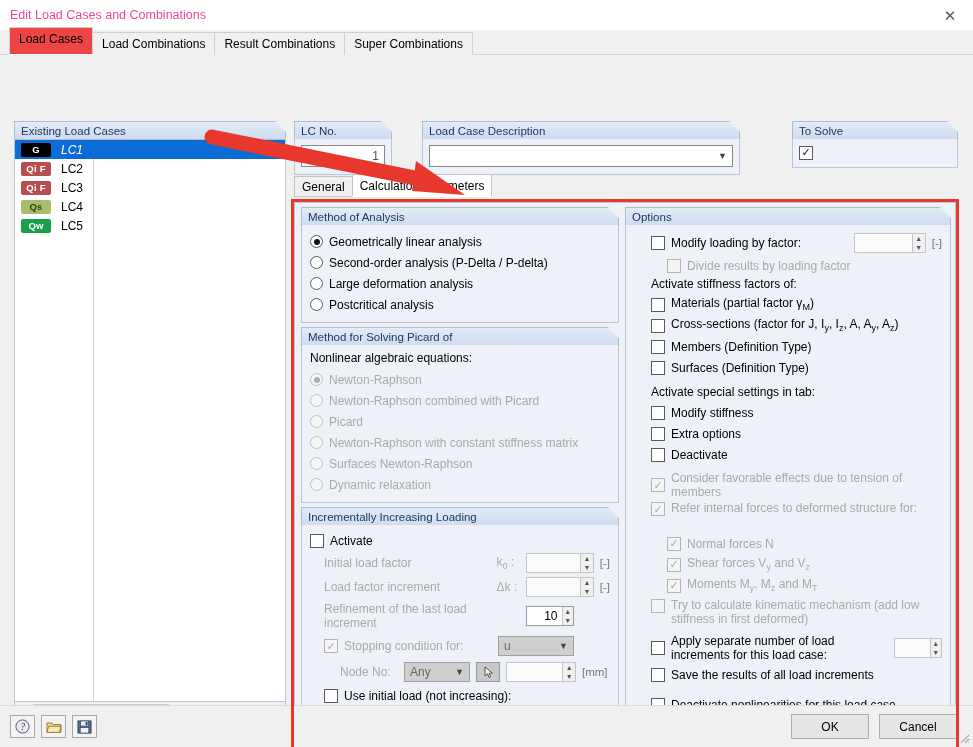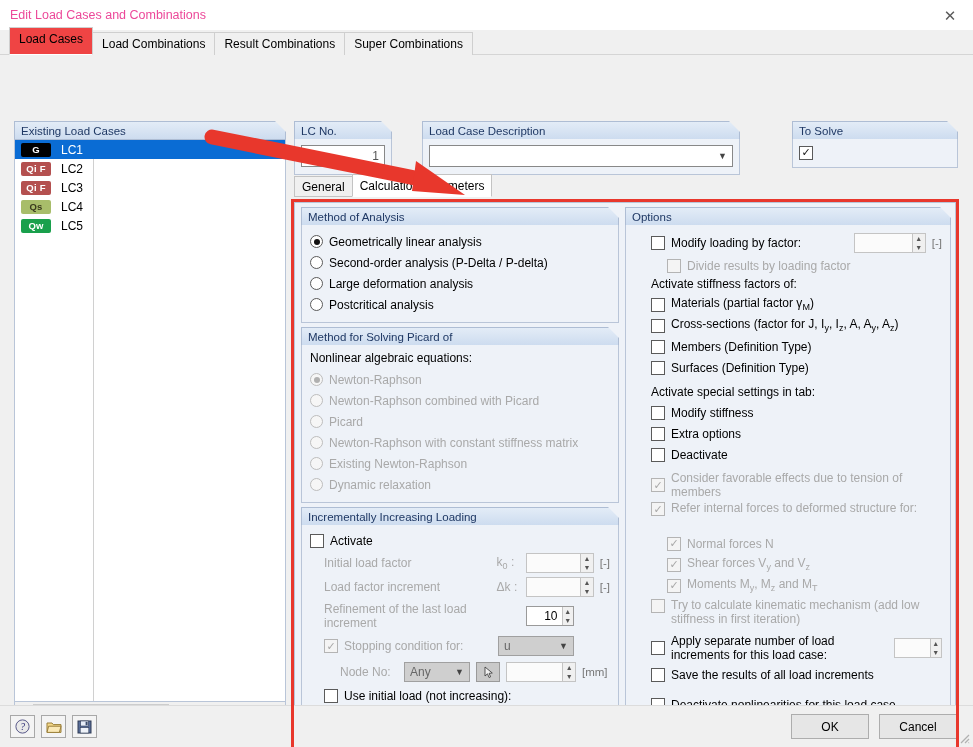--- a/index.html
+++ b/index.html
@@ -82,21 +82,21 @@
   }
   #list-col-sep { position:absolute; left:78px; top:0; bottom:0; width:1px; background:#d0d0d0; }
   .lc-row { height:19px; display:flex; align-items:center; position:relative; }
   .lc-row.sel { background:#0a6cd4; }
   .badge {
     width:30px; height:14px; margin-left:6px; border-radius:2px;
     font-size:9.5px; color:#fff; display:flex; align-items:center; justify-content:center;
     font-weight:bold; letter-spacing:0.2px;
   }
   .lc-name { margin-left:10px; font-size:12px; }
-  .lc-row.sel .lc-name { color:#fff; }
+  .lc-row.sel .lc-name { color:#fff;font-style:italic; }
   
   #hscroll {
     height:17px; background:#f0f0f0; border:1px solid #b9c5d8; border-top:none;
     display:flex; align-items:center; position:relative;
   }
   .hs-arrow { width:17px; height:15px; display:flex; align-items:center; justify-content:center;
     font-size:10px; color:#505050; }
   #hs-thumb { position:absolute; left:18px; width:136px; height:13px; background:#cdcdcd; }
   
   #list-toolbar {
@@ -357,21 +357,21 @@
         <div class="row" style="height:21px">
           <span class="radio dis"></span>
           <span class="lbl dim">Picard</span>
         </div>
         <div class="row" style="height:21px">
           <span class="radio dis"></span>
           <span class="lbl dim">Newton-Raphson with constant stiffness matrix</span>
         </div>
         <div class="row" style="height:21px">
           <span class="radio dis"></span>
-          <span class="lbl dim">Existing Newton-Raphson</span>
+          <span class="lbl dim">Surfaces Newton-Raphson</span>
         </div>
         <div class="row" style="height:21px">
           <span class="radio dis"></span>
           <span class="lbl dim">Dynamic relaxation</span>
         </div>
       </div>
     </div>
 
     <div class="grp" style="left:6px; top:304px; width:318px;">
       <div class="grp-head">Incrementally Increasing Loading</div>
@@ -533,21 +533,21 @@
           <span class="chk dis">✓</span>
           <span class="lbl dim">Shear forces V<sub>y</sub> and V<sub>z</sub></span>
         </div>
         <div class="row" style="height:21px; padding-left:16px">
           <span class="chk dis">✓</span>
           <span class="lbl dim">Moments M<sub>y</sub>, M<sub>z</sub> and M<sub>T</sub></span>
         </div>
 
         <div class="row" style="height:32px; align-items:flex-start; margin-top:2px">
           <span class="chk dis" style="margin-top:1px"></span>
-          <span class="lbl dim" style="line-height:14px">Try to calculate kinematic mechanism (add low stiffness in first iteration)</span>
+          <span class="lbl dim" style="line-height:14px">Try to calculate kinematic mechanism (add low stiffness in first deformed)</span>
         </div>
 
         <div class="row" style="height:32px; align-items:center; margin-top:2px">
           <span class="chk"></span>
           <span class="lbl" style="flex:1; line-height:14px">Apply separate number of load increments for this load case:</span>
           <span class="spin dis" style="width:48px">
             <span class="sval"></span>
             <span class="sbtns">
                 <span class="sb">▲</span>
                 <span class="sb">▼</span>

